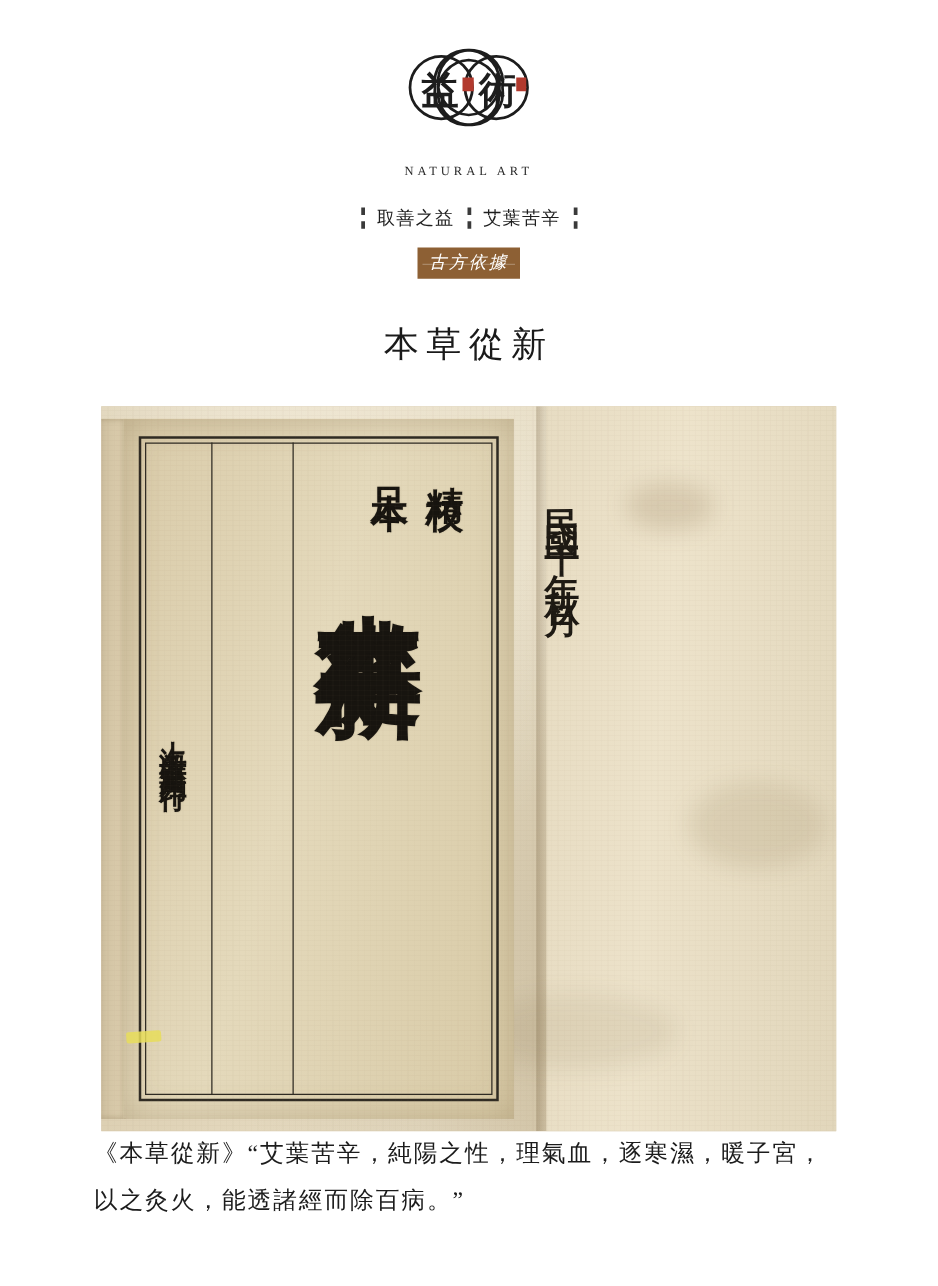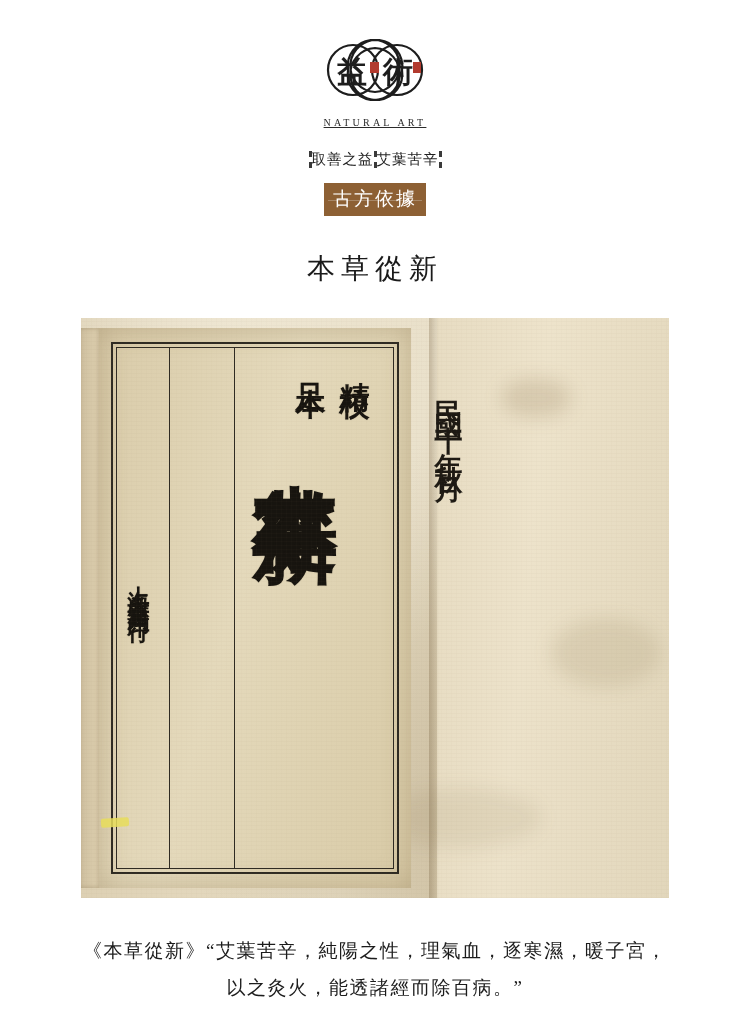--- a/index.html
+++ b/index.html
@@ -32,34 +32,34 @@
     flex-direction: column;
     align-items: center;
   }
   .logo-mark {
     width: 126px;
     height: 76px;
     position: relative;
   }
   .logo-mark svg { display: block; }
   .logo-sub {
-    margin-top: 9px;
+    margin-top: 24px;
     font-size: 10px;
     letter-spacing: 3.2px;
     color: #2b2b2b;
     font-family: "Liberation Serif", serif;
-    text-decoration: underline;
   }
 
   
   .tagline {
     margin-top: 22px;
     display: flex;
     align-items: center;
     justify-content: center;
+    gap: 10px;
     font-size: 14.5px;
     color: #1f1f1f;
     letter-spacing: 1px;
     font-family: "Liberation Serif", serif;
   }
   .tag-sep {
     display: inline-block;
     width: 3px;
     height: 17px;
     position: relative;
@@ -74,25 +74,26 @@
     background: #3a3a3a;
   }
   .tag-sep::before { top: 0; }
   .tag-sep::after { bottom: 0; }
 
   .badge {
     margin-top: 14px;
     display: inline-block;
     background: #8d6034;
     color: #ffffff;
-    font-size: 19px;
+    font-size: 14px;
     letter-spacing: 2px;
     padding: 3px 9px 4px 9px;
     font-family: "Liberation Serif", serif;
     position: relative;
+    font-style: italic;
   }
   .badge::after {
     content: "";
     position: absolute;
     left: 4px; right: 4px;
     top: 50%;
     height: 1px;
     background: rgba(255,255,255,0.25);
   }
 
@@ -241,23 +242,22 @@
     left: 20px; top: 500px;
     width: 28px; height: 9px;
     background: #e8dd5a;
     opacity: .85;
     border-radius: 2px;
     transform: rotate(-4deg);
   }
 
   
   .quote {
-    margin-top: 34px;
     width: 600px;
-    text-align: center;
+    text-align: left;
     font-family: "Liberation Serif", serif;
     font-size: 19px;
     line-height: 1.95;
     letter-spacing: 1.5px;
     color: #1c1c1c;
   }
 </style>
 </head>
 <body>
 

